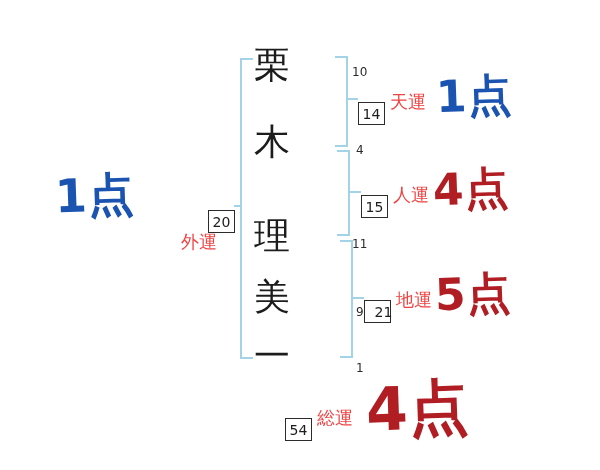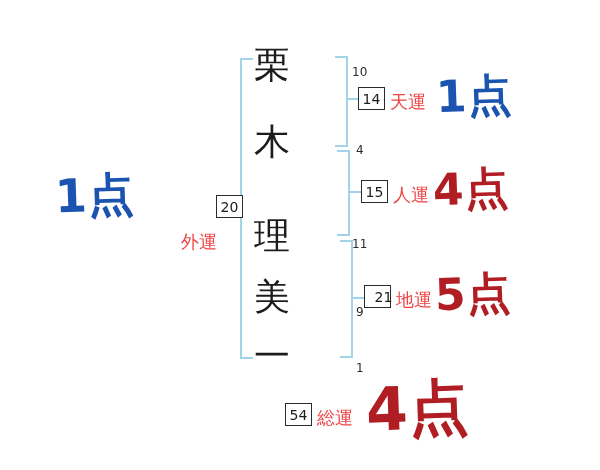--- a/index.html
+++ b/index.html
@@ -38,20 +38,21 @@
     width: 27px;
     height: 23px;
     border: 1.5px solid #2b2b2b;
     background: #ffffff;
     display: flex;
     align-items: center;
     justify-content: center;
     font-size: 14px;
     color: #1c1c1c;
     line-height: 1;
+    margin-top: 15px;
   }
   .fortune-label {
     font-size: 18px;
     color: #ef4444;
     line-height: 1;
   }
 
   
   .score {
     font-weight: bold;
@@ -92,21 +93,21 @@
   <div class="abs tick" style="left:348px; top:98px;  width:10px;"></div>
 
   <div class="abs bracket open-left" style="left:337px; top:150px; width:13px; height:86px;"></div>
   <div class="abs tick" style="left:350px; top:191px; width:11px;"></div>
 
   <div class="abs bracket open-left" style="left:340px; top:240px; width:13px; height:118px;"></div>
   <div class="abs tick" style="left:353px; top:297px; width:11px;"></div>
 
   <div class="abs score blue" style="left:55px; top:172px; font-size:46px;">1点</div>
   <div class="abs fortune-label" style="left:181px; top:201px;margin-top:32px;">外運</div>
-  <div class="abs fortune-box" style="left:216px; top:195px;">20</div>
+  <div class="abs fortune-box" style="left:208px; top:195px;">20</div>
 
   <div class="abs fortune-box" style="left:358px; top:87px;">14</div>
   <div class="abs fortune-label" style="left:390px; top:93px;">天運</div>
   <div class="abs score blue" style="left:436px; top:74px; font-size:44px;">1点</div>
 
   <div class="abs fortune-box" style="left:361px; top:180px;">15</div>
   <div class="abs fortune-label" style="left:393px; top:186px;text-align:center;">人運</div>
   <div class="abs score red" style="left:433px; top:167px; font-size:44px;">4点</div>
 
   <div class="abs fortune-box" style="left:364px; top:285px;padding-left:12px;">21</div>

